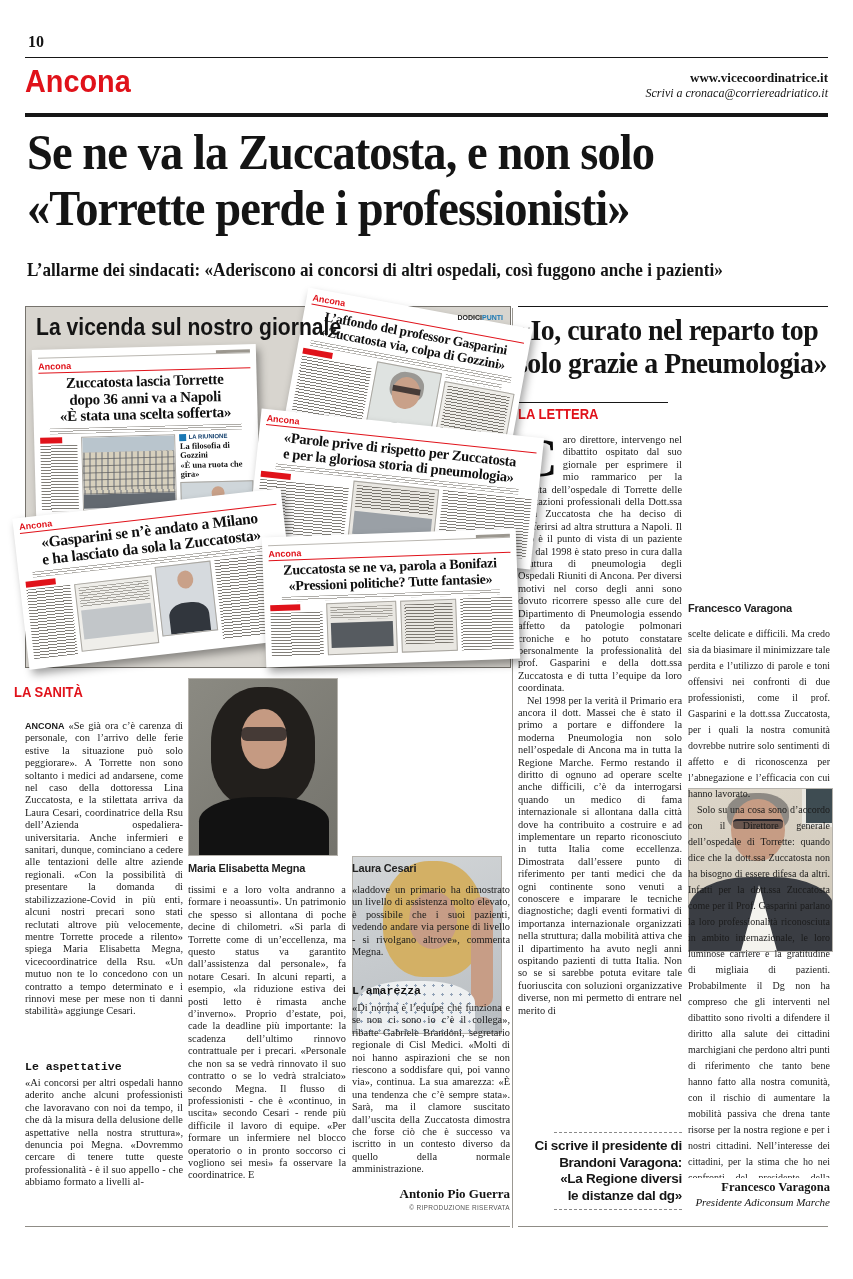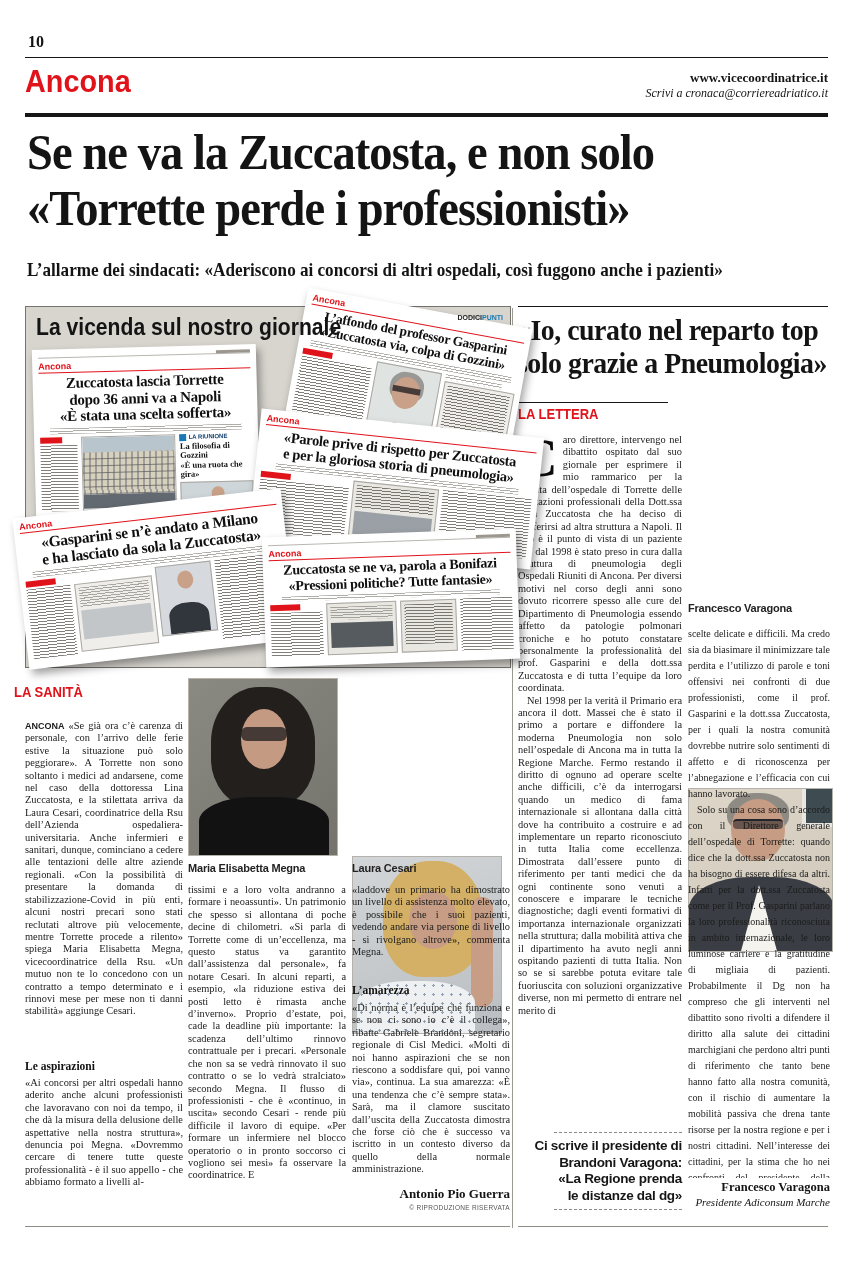--- a/index.html
+++ b/index.html
@@ -15,21 +15,21 @@
   .sans{font-family:"Liberation Sans",sans-serif}
   #page{position:relative;width:853px;height:1279px;background:var(--paper);margin:0 auto;overflow:hidden;color:var(--ink)}
   .abs{position:absolute}
   .cx{display:inline-block;transform:scaleX(.93);transform-origin:0 50%;white-space:nowrap}
   .cx88{display:inline-block;transform:scaleX(.88);transform-origin:0 50%;white-space:nowrap}
   .rule{background:#161616}
   .kicker{font-family:"Liberation Sans",sans-serif;font-weight:bold;color:var(--red)}
   .bodycol{font-family:"Liberation Serif",serif;font-size:10.4px;line-height:12.4px;text-align:justify;color:#1b1b1b;overflow:hidden}
   .bodycol p{margin:0}
   .ind{text-indent:9px}
-  .subhead{font-family:Liberation Serif, serif;font-weight:bold;font-size:11.5px;color:#111}
+  .subhead{font-family:Liberation Mono, monospace;font-weight:bold;font-size:11.5px;color:#111}
   .caption{font-family:"Liberation Sans",sans-serif;font-weight:bold;font-size:11px;color:#222;letter-spacing:-.2px}
   .photo{border:1px solid #b5b2ac;overflow:hidden;position:relative}
   
   .gk{background-image:repeating-linear-gradient(180deg,#4c473f 0,#4c473f 1px,transparent 1px,transparent 3px);opacity:.7}
   .gkf{background-image:repeating-linear-gradient(180deg,#6e6a62 0,#6e6a62 1px,transparent 1px,transparent 2.6px);opacity:.55}
   
   #collage{left:25px;top:306px;width:486px;height:362px;background:var(--collage-bg);border:1px solid #76736d}
   .clip{position:absolute;background:#fff;box-shadow:3px 5px 9px rgba(0,0,0,.38);padding:4px 6px;overflow:hidden}
   .clip .folio{height:5px;border-bottom:1px solid #b9b6b0;margin-bottom:3px;position:relative}
   .clip .folio i{position:absolute;right:0;top:1px;width:34px;height:3px;background:#9b978f;display:block}
@@ -214,21 +214,21 @@
             <div class="gk" style="height:52px"></div>
           </div>
       </div>
     </div>
   </div>
 
   <div class="abs kicker" style="left:14px;top:684px;font-size:14px"><span class="cx">LA SANITÀ</span></div>
   <div class="abs bodycol" style="left:25px;top:720px;width:158px;height:338px">
     <p><b class="sans" style="font-size:9px">ANCONA</b> <span>«Se già ora c’è carenza di personale, con l’arrivo delle ferie estive la situazione può solo peggiorare». A Torrette non sono soltanto i medici ad andarsene, come nel caso della dottoressa Lina Zuccatosta, e la stilettata arriva da Laura Cesari, coordinatrice della Rsu dell’Azienda ospedaliera-universitaria. Anche infermieri e sanitari, dunque, cominciano a cedere alle tentazioni delle altre aziende regionali. «Con la possibilità di presentare la domanda di stabilizzazione-Covid in più enti, alcuni nostri precari sono stati reclutati altrove più velocemente, mentre Torrette procede a rilento» spiega Maria Elisabetta Megna, vicecoordinatrice della Rsu. «Un mutuo non te lo concedono con un contratto a tempo determinato e i rinnovi mese per mese non ti danni stabilità» aggiunge Cesari.</span></p>
   </div>
-  <div class="abs subhead" style="left:25px;top:1060px">Le aspirazioni</div>
+  <div class="abs subhead" style="left:25px;top:1060px">Le aspettative</div>
   <div class="abs bodycol" style="left:25px;top:1077px;width:158px;height:140px">
     <p>«Ai concorsi per altri ospedali hanno aderito anche alcuni professionisti che lavoravano con noi da tempo, il che dà la misura della delusione delle aspettative nella nostra struttura», denuncia poi Megna. «Dovremmo cercare di tenere tutte queste professionalità - è il suo appello - che abbiamo formato a livelli al-</p>
   </div>
 
   <div class="abs photo portrait" style="left:188px;top:678px;width:150px;height:178px;background:linear-gradient(135deg,#8b8a82,#74736c)">
     <div class="hair" style="left:22px;top:8px;width:104px;height:120px;background:#221f1c"></div>
     <div class="face" style="left:52px;top:30px;width:46px;height:60px;background:#c59a82"></div>
     <div class="glasses" style="left:52px;top:48px;width:46px;height:14px;border-radius:6px"></div>
     <div class="torso" style="left:10px;width:130px;height:58px;background:#121212"></div>
   </div>
@@ -270,21 +270,21 @@
   <div class="abs bodycol" style="left:518px;top:434px;width:164px;height:692px">
     <p><span class="dropcap">C</span><span>aro direttore, intervengo nel dibattito ospitato dal suo giornale per esprimere il mio rammarico per la perdita dell’ospedale di Torrette delle prestazioni professionali della Dott.ssa Lina Zuccatosta che ha deciso di trasferirsi ad altra struttura a Napoli. Il mio è il punto di vista di un paziente che dal 1998 è stato preso in cura dalla struttura di pneumologia degli Ospedali Riuniti di Ancona. Per diversi motivi nel corso degli anni sono dovuto ricorrere spesso alle cure del Dipartimento di Pneumologia essendo affetto da patologie polmonari croniche e ho potuto constatare personalmente la professionalità del prof. Gasparini e della dott.ssa Zuccatosta e di tutta l’equipe da loro coordinata.</span></p>
     <p class="ind">Nel 1998 per la verità il Primario era ancora il dott. Massei che è stato il primo a portare e diffondere la moderna Pneumologia non solo nell’ospedale di Ancona ma in tutta la Regione Marche. Fermo restando il diritto di ognuno ad operare scelte anche difficili, c’è da interrogarsi quando un medico di fama internazionale si allontana dalla città dove ha contribuito a costruire e ad implementare un reparto riconosciuto in tutta Italia come eccellenza. Dimostrata dall’essere punto di riferimento per tanti medici che da ogni continente sono venuti a conoscere e imparare le tecniche diagnostiche; dagli eventi formativi di importanza internazionale organizzati nella struttura; dalla mobilità attiva che il dipartimento ha avuto negli anni ospitando pazienti di tutta Italia. Non so se si sarebbe potuta evitare tale fuoriuscita con soluzioni organizzative diverse, non mi permetto di entrare nel merito di</p>
   </div>
 
   <div class="abs" style="left:518px;top:1132px;width:164px">
     <div class="pq-dash"></div>
     <div class="pq-text">
       <div>Ci scrive il presidente di</div>
       <div>Brandoni Varagona:</div>
-      <div>«La Regione prenda</div>
+      <div>«La Regione diversi</div>
       <div>le distanze dal dg»</div>
     </div>
     <div class="pq-dash"></div>
   </div>
 
   <div class="abs photo portrait" style="left:688px;top:432px;width:145px;height:164px;background:linear-gradient(150deg,#ddd6c9,#cfc8ba)">
     <div class="abs" style="right:0;top:0;width:30px;height:38px;background:#3e4c52;border-left:4px solid #e9e7e0;border-bottom:4px solid #e9e7e0"></div>
     <div class="hair" style="left:38px;top:4px;width:62px;height:40px;background:#8e8a84"></div>
     <div class="face" style="left:42px;top:10px;width:54px;height:62px;background:#c69c84"></div>
     <div class="glasses" style="left:44px;top:30px;width:50px;height:10px;border-radius:4px;background:rgba(30,30,34,.55);border-top:2px solid #23232a"></div>

